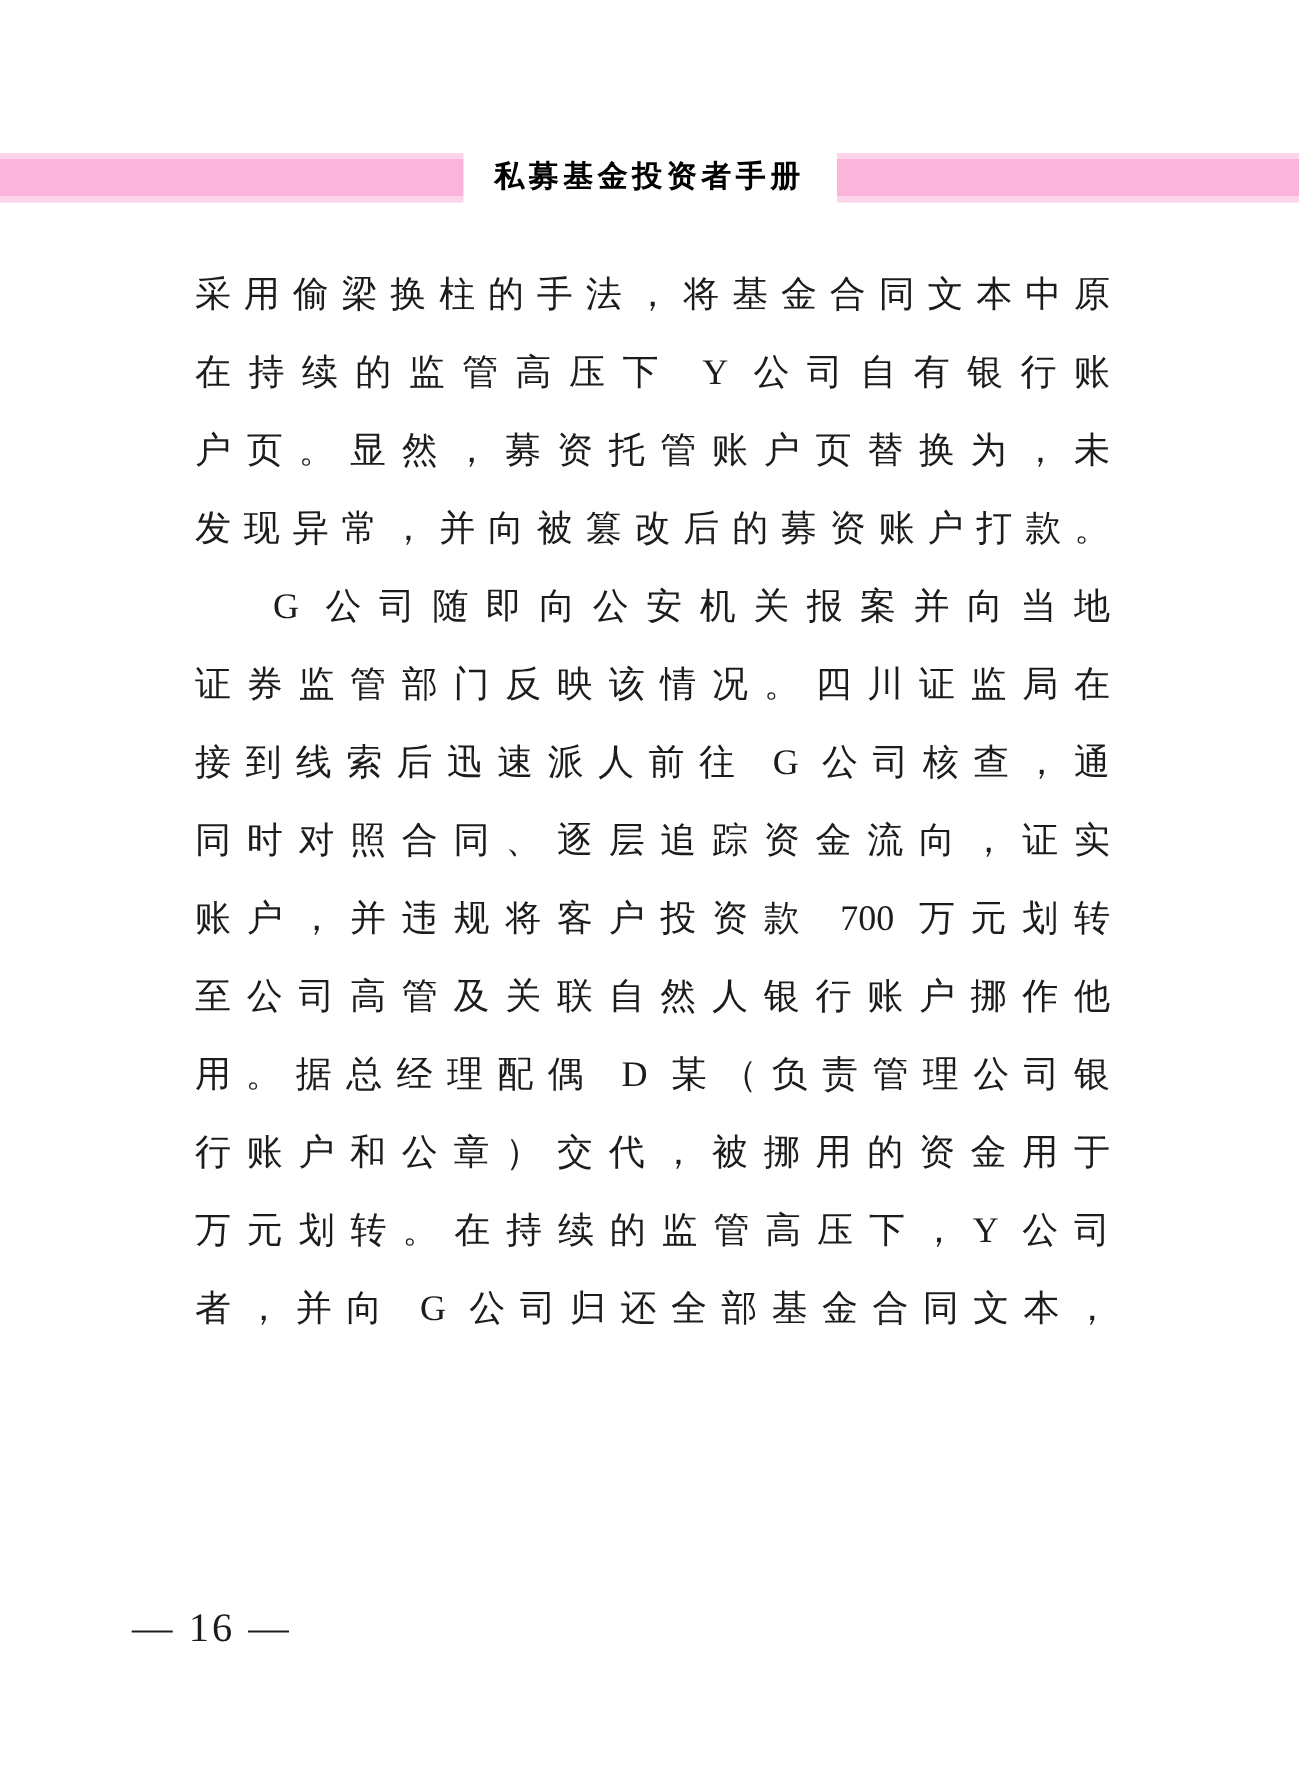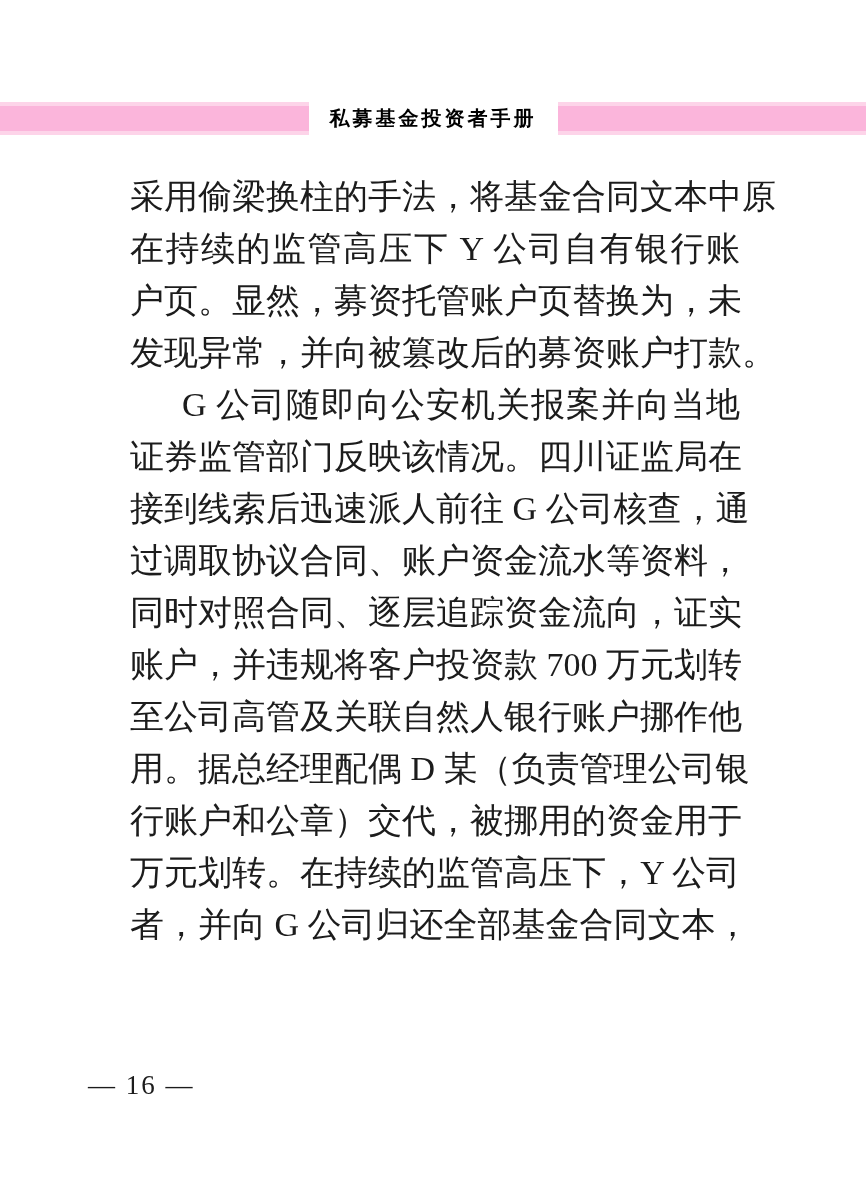--- a/index.html
+++ b/index.html
@@ -48,21 +48,21 @@
     white-space: nowrap;
     line-height: 33px;
   }
   .body-text {
     position: absolute;
     top: 171px;
     left: 130px;
     width: 610px;
   }
   .text-line {
-    font-size: 34px;
+    font-size: 24px;
     line-height: 52px;
     height: 52px;
     color: var(--ink);
     text-align: justify;
     text-align-last: justify;
     text-justify: inter-character;
     white-space: nowrap;
   }
   .text-line.indent {
     padding-left: 52px;
@@ -89,21 +89,20 @@
   </div>
 
   <div class="body-text">
       <div class="text-line">采用偷梁换柱的手法，将基金合同文本中原</div>
       <div class="text-line">在持续的监管高压下 Y 公司自有银行账</div>
       <div class="text-line">户页。显然，募资托管账户页替换为，未</div>
       <div class="text-line">发现异常，并向被篡改后的募资账户打款。</div>
       <div class="text-line indent">G 公司随即向公安机关报案并向当地</div>
       <div class="text-line">证券监管部门反映该情况。四川证监局在</div>
       <div class="text-line">接到线索后迅速派人前往 G 公司核查，通</div>
-      <div class="text-line">过调取协议合同、账户资金流水等资料，</div>
       <div class="text-line">同时对照合同、逐层追踪资金流向，证实</div>
       <div class="text-line">账户，并违规将客户投资款 700 万元划转</div>
       <div class="text-line">至公司高管及关联自然人银行账户挪作他</div>
       <div class="text-line">用。据总经理配偶 D 某（负责管理公司银</div>
       <div class="text-line">行账户和公章）交代，被挪用的资金用于</div>
       <div class="text-line">万元划转。在持续的监管高压下，Y 公司</div>
       <div class="text-line">者，并向 G 公司归还全部基金合同文本，</div>
     </div>
 
   <div class="page-number">— 16 —</div>

